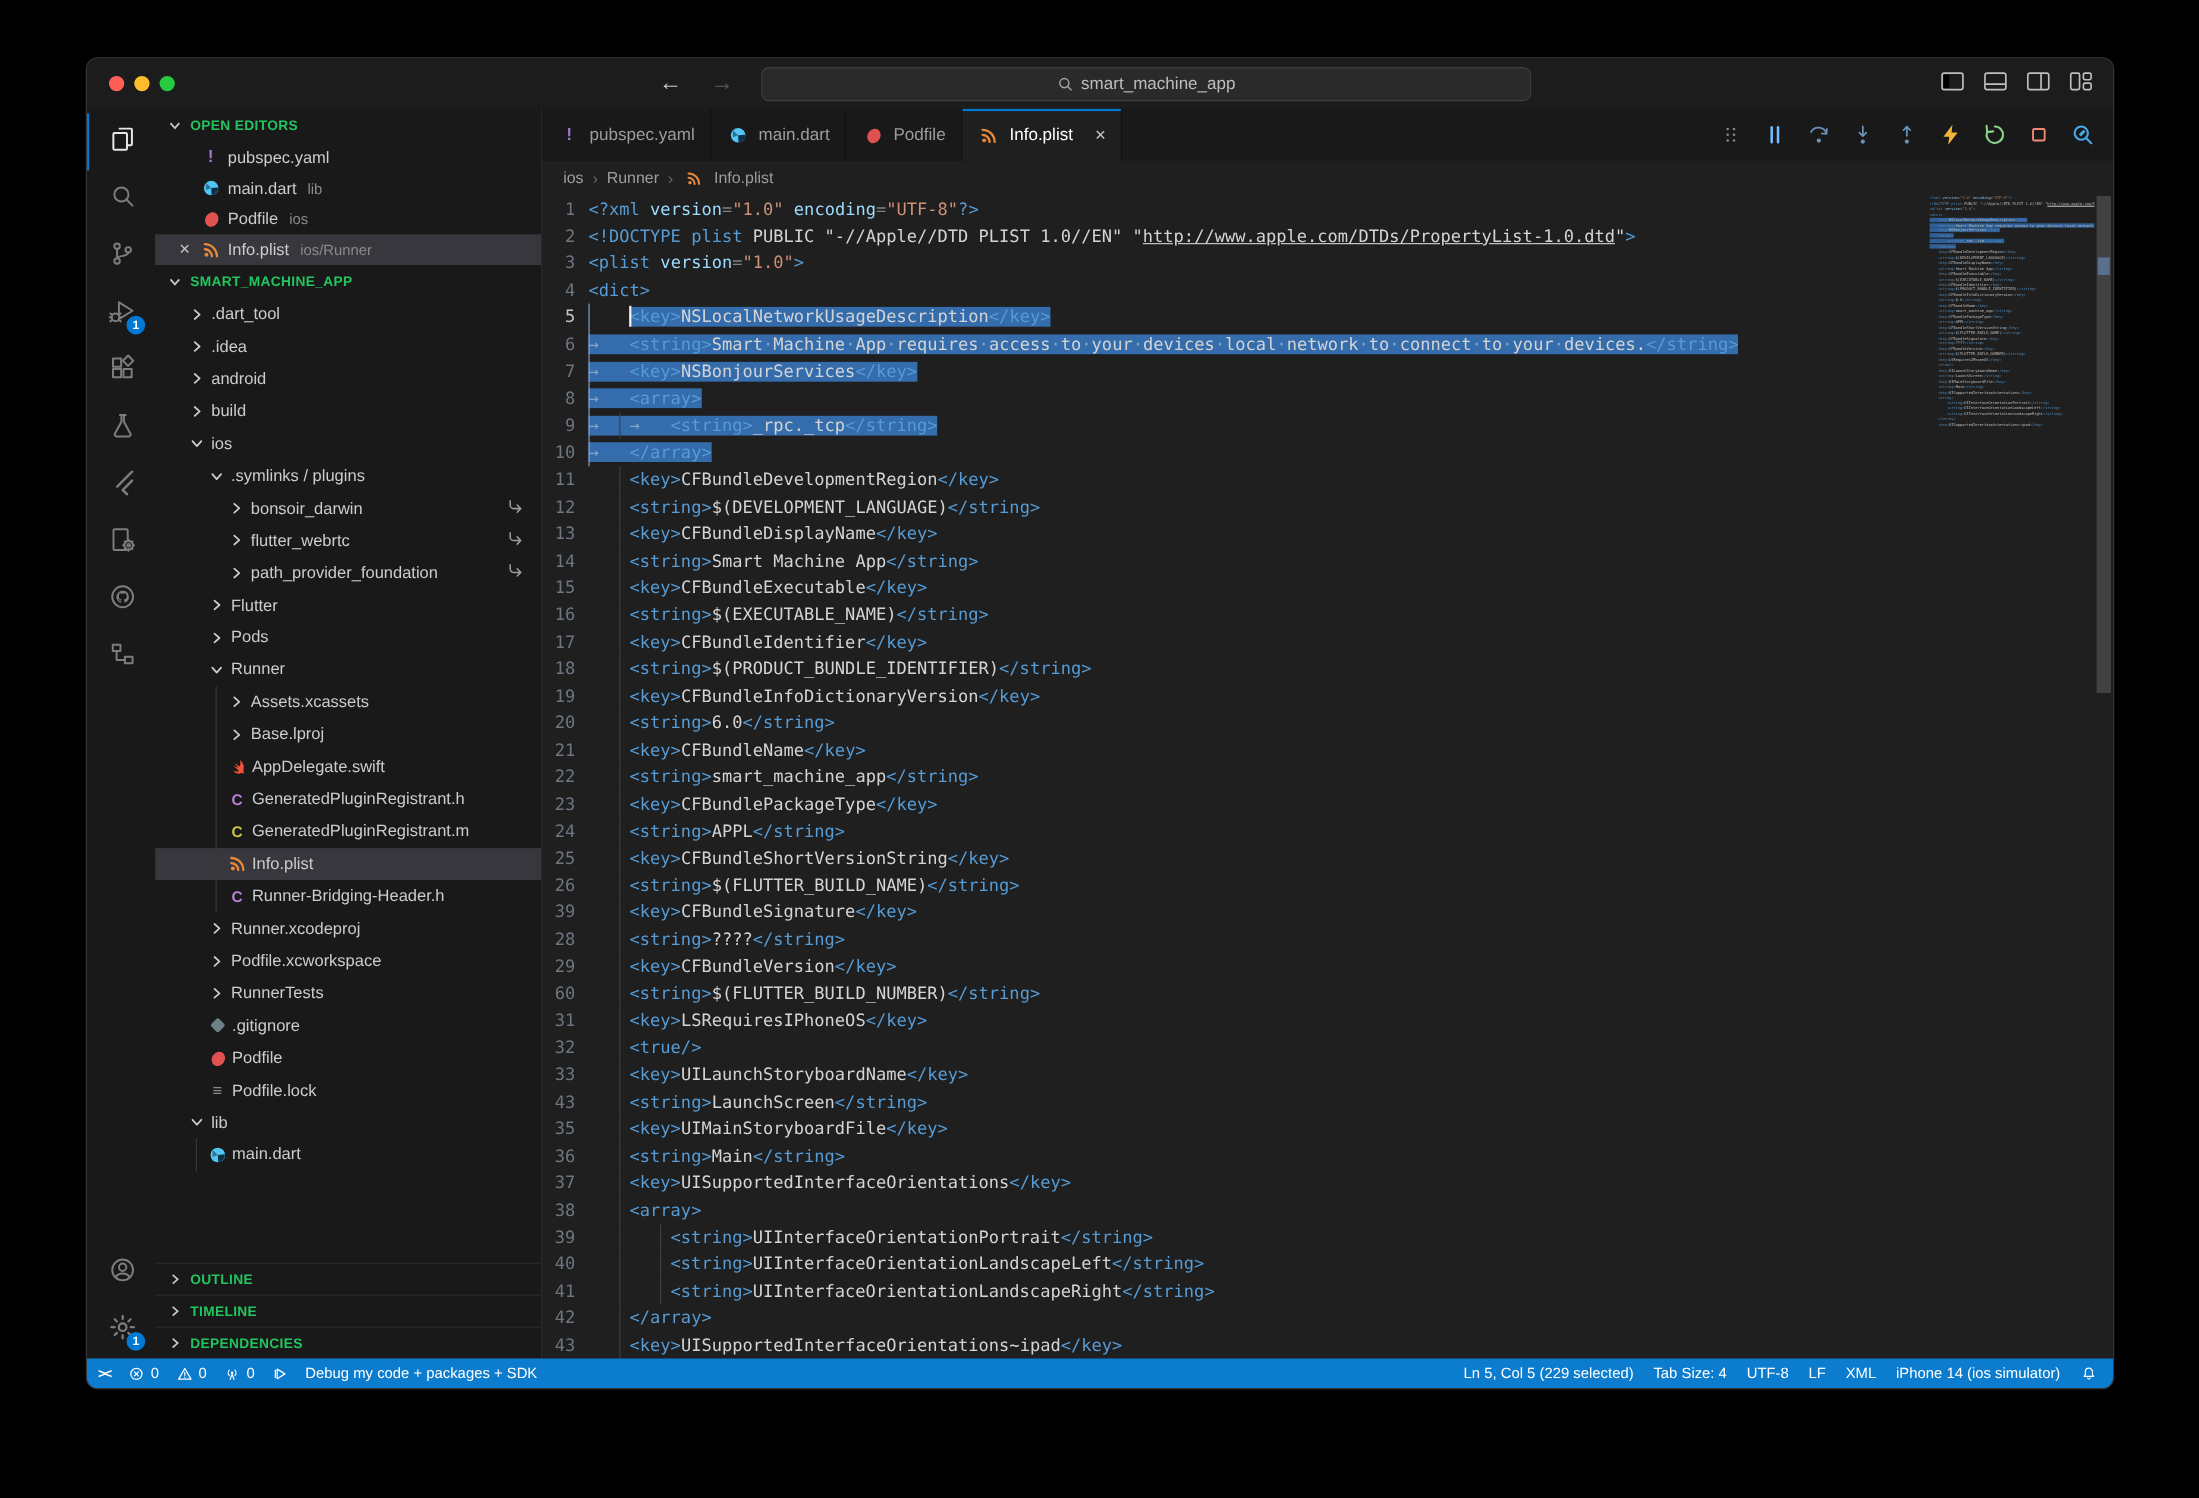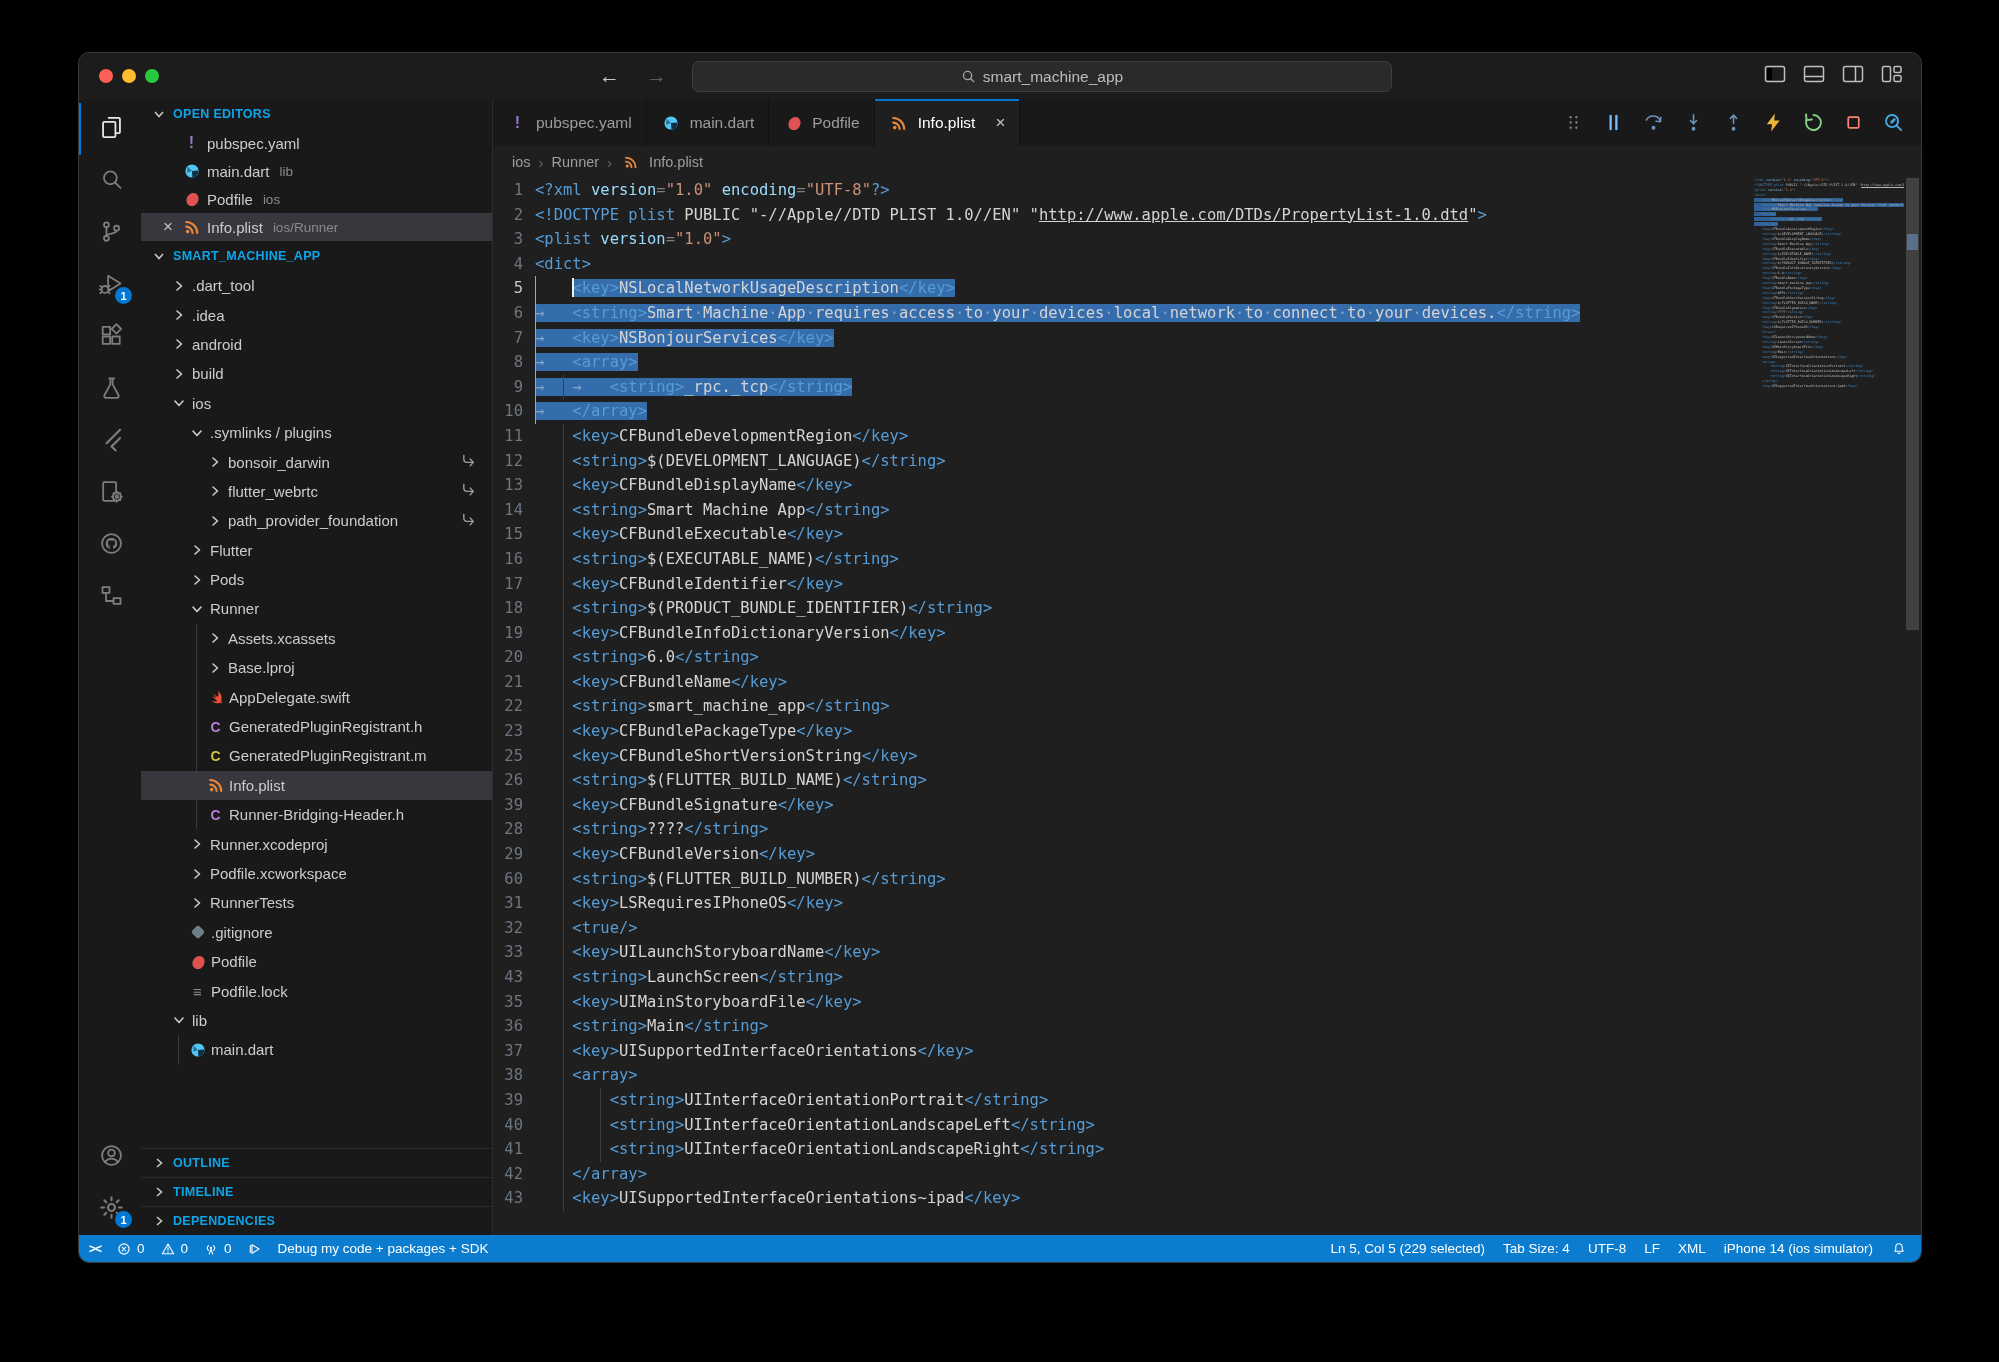--- a/index.html
+++ b/index.html
@@ -37,21 +37,21 @@
   .ab-item.active { color:#e8e8e8; border-left-color:#0078d4; }
   .badge { position:absolute; right:9px; bottom:7px; min-width:17px; height:17px; padding:0 4px;
            background:#0078d4; color:#fff; font-size:11px; font-weight:bold; border-radius:9px;
            display:flex; align-items:center; justify-content:center; }
 
   
   .sidebar { width:351px; background:#191919; display:flex; flex-direction:column; min-height:0; color:#cccccc; }
   .sb-title { height:36px; display:flex; align-items:center; padding:0 16px 0 26px; font-size:13.5px; color:#b4b4b4; flex:0 0 auto; }
   .sb-title .dots { margin-left:auto; font-size:17px; letter-spacing:1px; color:#c0c0c0; }
   .sb-header { height:30px; display:flex; align-items:center; gap:4px; padding-left:8px;
-               font-size:12.5px; font-weight:bold; letter-spacing:.3px; color:#0ea5e9; flex:0 0 auto; }
+               font-size:12.5px; font-weight:bold; letter-spacing:.3px; color:#22c55e; flex:0 0 auto; }
   .sb-header .chev svg{width:16px;height:16px;stroke:#c5c5c5}
   .oe-row { height:28px; display:flex; align-items:center; padding-left:14px; font-size:15px; flex:0 0 auto; }
   .oe-row.selected { background:#37373d; }
   .oe-close { width:26px; text-align:center; color:#c5c5c5; font-size:17px; }
   .fico { width:21px; display:flex; justify-content:center; align-items:center; flex:0 0 auto; }
   .fico svg{width:16px;height:16px}
   .oe-label{margin-left:5px; white-space:nowrap}
   .oe-detail{margin-left:10px; color:#8b8b8b; font-size:13.5px; white-space:nowrap}
   .sb-tree { flex:1; overflow:hidden; }
   .tree-row { position:relative; height:29.4px; display:flex; align-items:center; font-size:15px; white-space:nowrap; }
@@ -764,20 +764,24 @@
               </div>
               <div class="cl">
     <span class="ln">22</span>
     <span class="lc"><span class="gd" style="left:3ch"></span><span class="tab-w"></span><span class="b">&lt;string&gt;</span><span class="w">smart_machine_app</span><span class="b">&lt;/string&gt;</span></span>
               </div>
               <div class="cl">
     <span class="ln">23</span>
     <span class="lc"><span class="gd" style="left:3ch"></span><span class="tab-w"></span><span class="b">&lt;key&gt;</span><span class="w">CFBundlePackageType</span><span class="b">&lt;/key&gt;</span></span>
               </div>
               <div class="cl">
+    <span class="ln">24</span>
+    <span class="lc"><span class="gd" style="left:3ch"></span><span class="tab-w"></span><span class="b">&lt;string&gt;</span><span class="w">APPL</span><span class="b">&lt;/string&gt;</span></span>
+              </div>
+              <div class="cl">
     <span class="ln">25</span>
     <span class="lc"><span class="gd" style="left:3ch"></span><span class="tab-w"></span><span class="b">&lt;key&gt;</span><span class="w">CFBundleShortVersionString</span><span class="b">&lt;/key&gt;</span></span>
               </div>
               <div class="cl">
     <span class="ln">26</span>
     <span class="lc"><span class="gd" style="left:3ch"></span><span class="tab-w"></span><span class="b">&lt;string&gt;</span><span class="w">$(FLUTTER_BUILD_NAME)</span><span class="b">&lt;/string&gt;</span></span>
               </div>
               <div class="cl">
     <span class="ln">39</span>
     <span class="lc"><span class="gd" style="left:3ch"></span><span class="tab-w"></span><span class="b">&lt;key&gt;</span><span class="w">CFBundleSignature</span><span class="b">&lt;/key&gt;</span></span>

